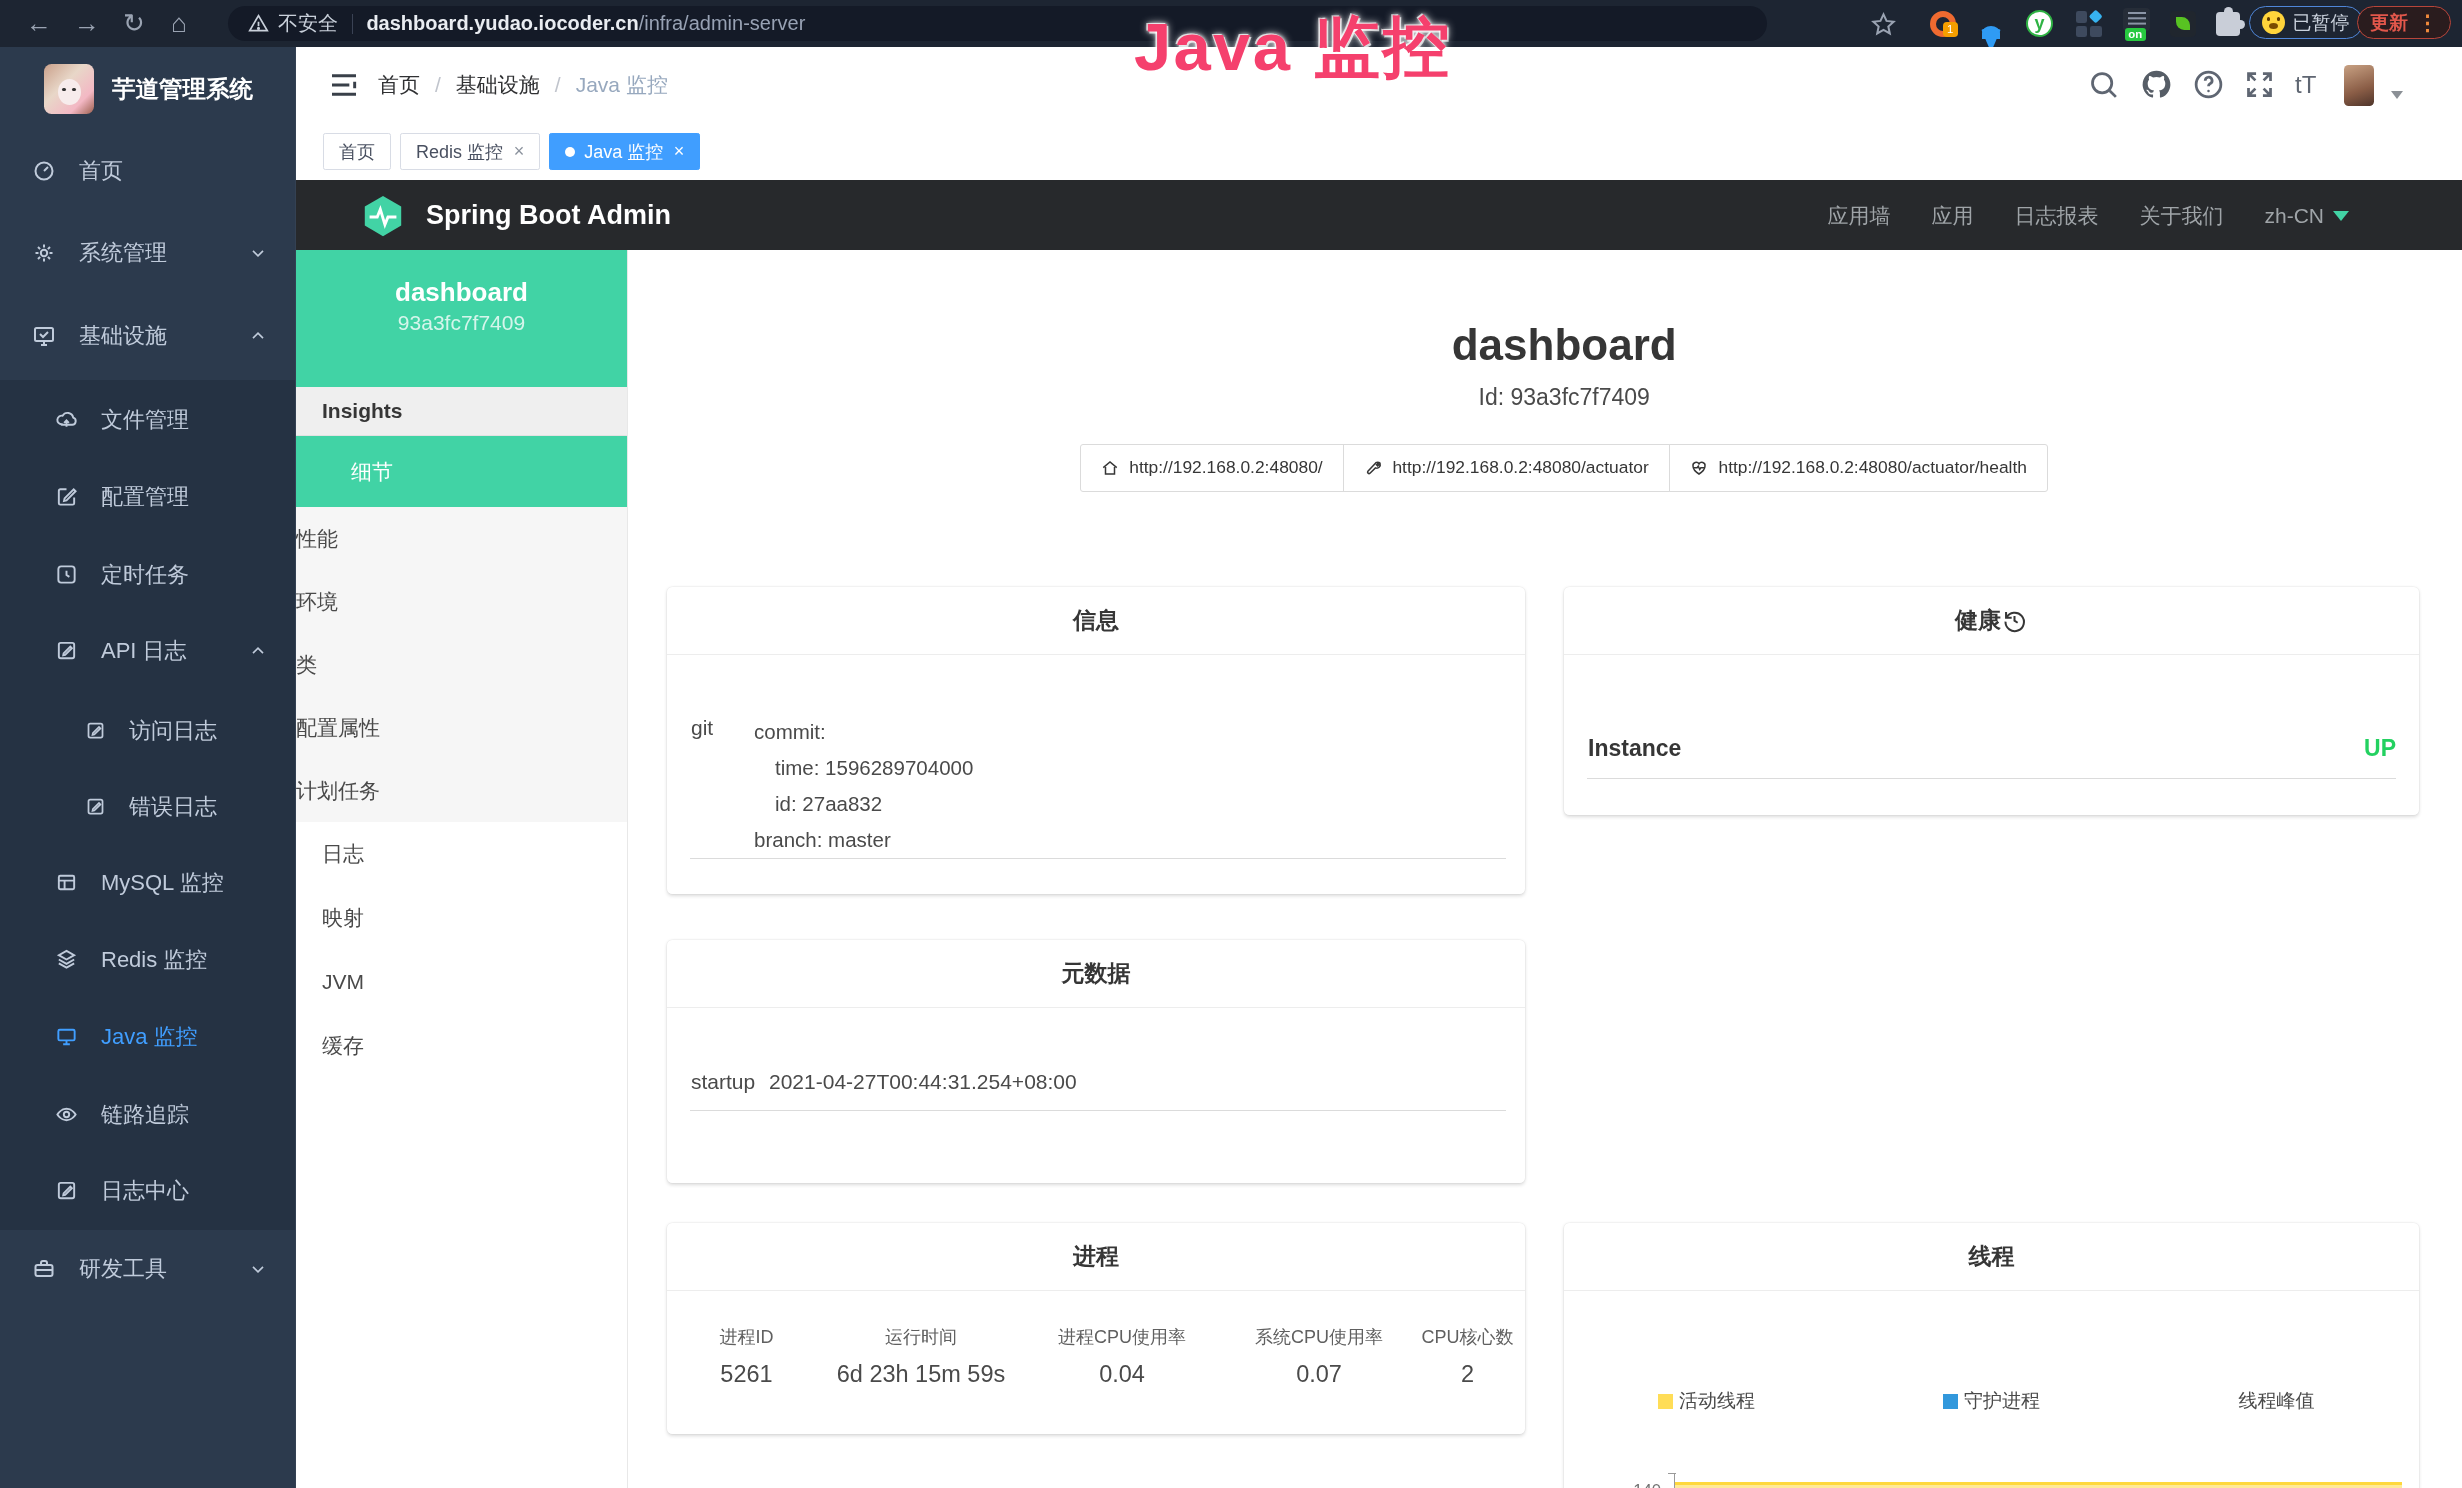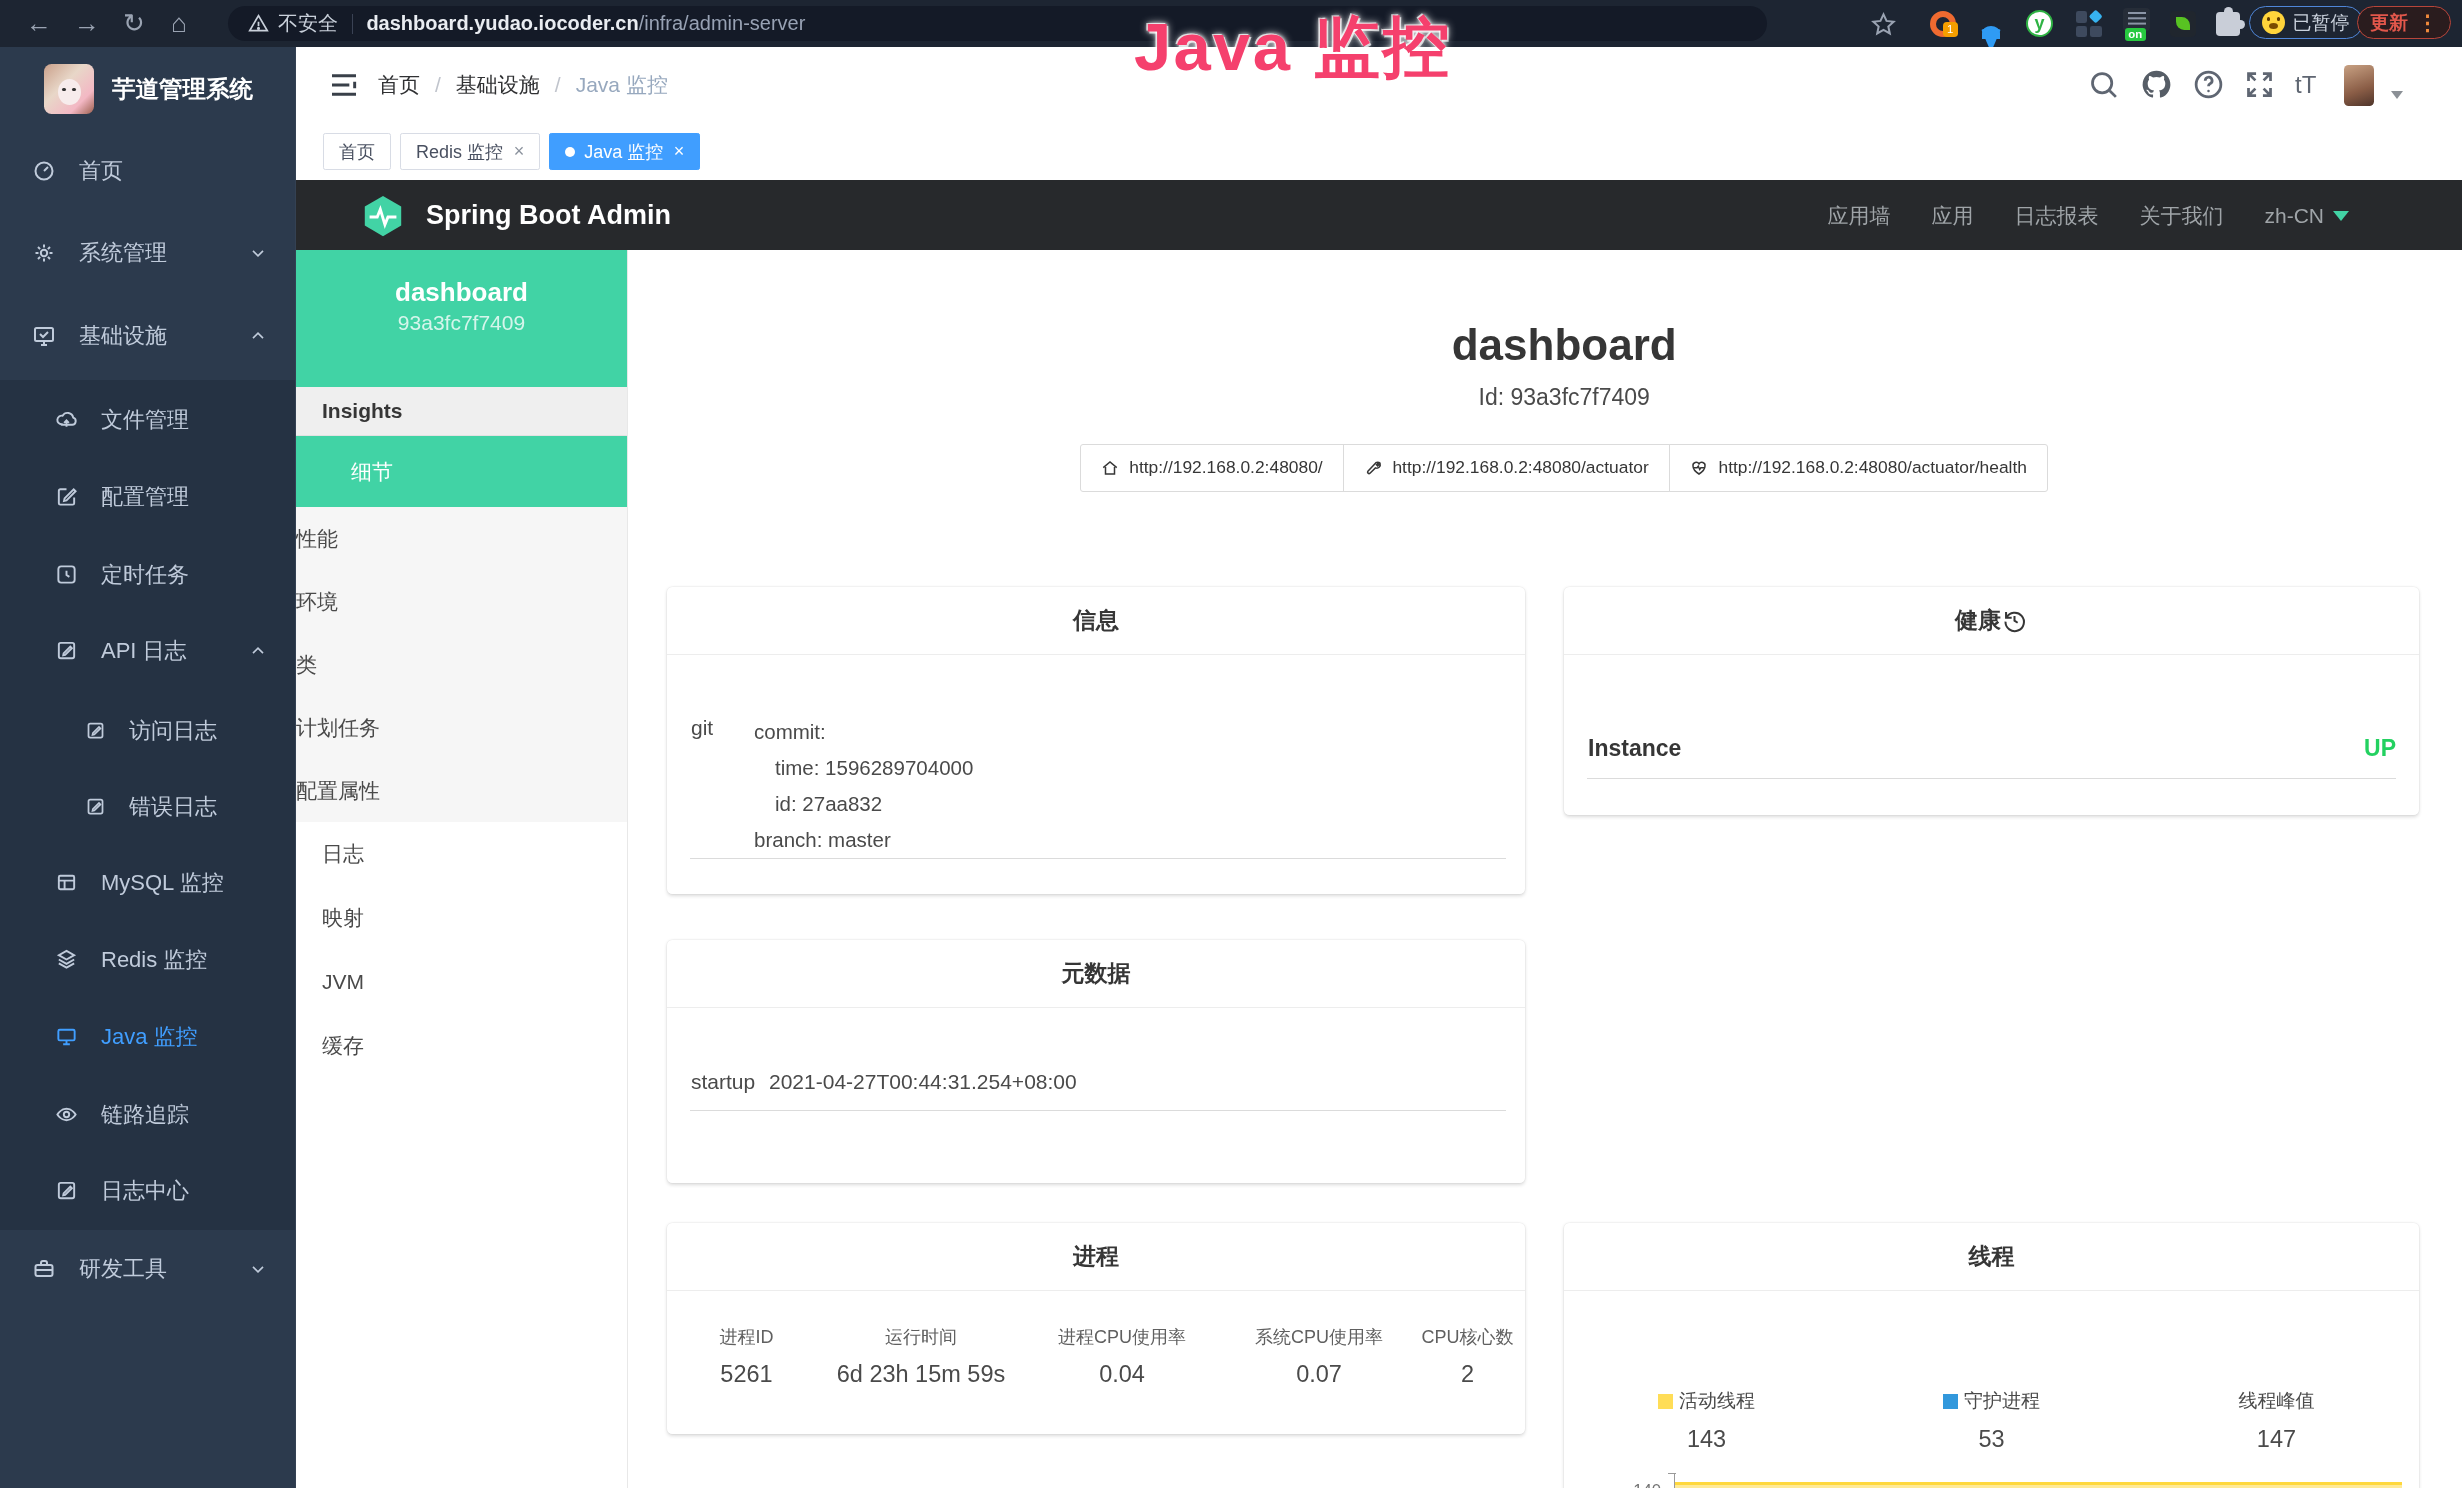--- a/index.html
+++ b/index.html
@@ -427,22 +427,22 @@
     <div class="sba-side">
       <div class="inst">
         <div class="inst-name">dashboard</div>
         <div class="inst-id">93a3fc7f7409</div>
       </div>
       <div class="insights">Insights</div>
       <div class="side-item si-active">细节</div>
       <div class="side-item si-sub">性能</div>
       <div class="side-item si-sub">环境</div>
       <div class="side-item si-sub">类</div>
+      <div class="side-item si-sub">配置属性</div>
       <div class="side-item si-sub">计划任务</div>
-      <div class="side-item si-sub">配置属性</div>
       <div class="side-item si-top">日志</div>
       <div class="side-item si-top">映射</div>
       <div class="side-item si-top">JVM</div>
       <div class="side-item si-top">缓存</div>
     </div>
 
     <div class="sba-content">
       <div class="content-head">
         <div class="c-title">dashboard</div>
         <div class="c-id">Id: 93a3fc7f7409</div>
@@ -546,25 +546,20 @@
               <span>活动线程</span>
             </div>
             <div class="lcol">
               <span class="sq sq-blue"></span>
               <span>守护进程</span>
             </div>
             <div class="lcol">
               <span>线程峰值</span>
             </div>
           </div>
-          <div class="vals-row">
-            <div class="vcol">143</div>
-            <div class="vcol">53</div>
-            <div class="vcol">147</div>
-          </div>
           <div class="yaxis"></div>
           <div class="yaxis-cap"></div>
           <div class="ytick" style="left:39px;top:190px">140</div>
 
           <div class="plot"></div>
         </div>
       </div>
 
     </div>
   </div>

